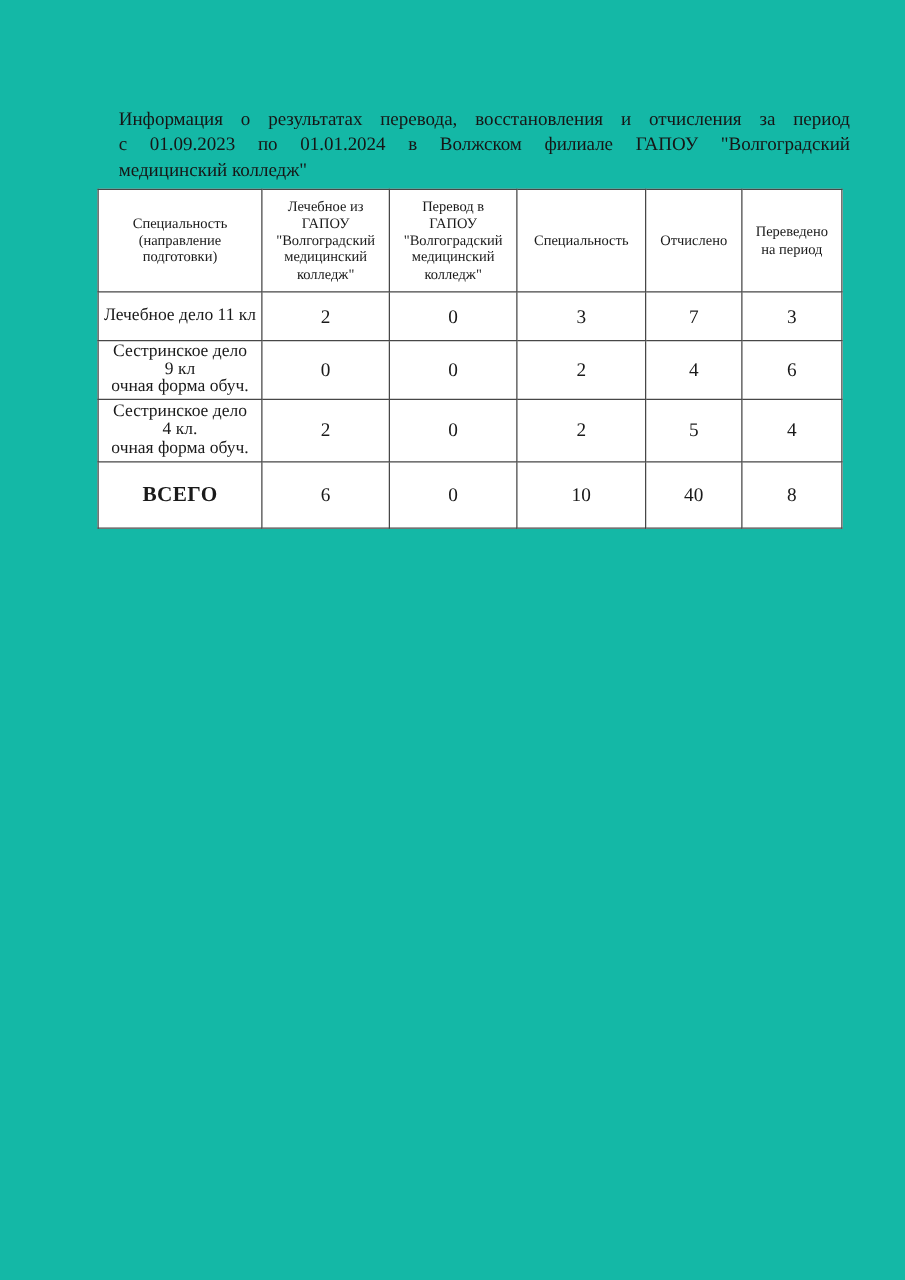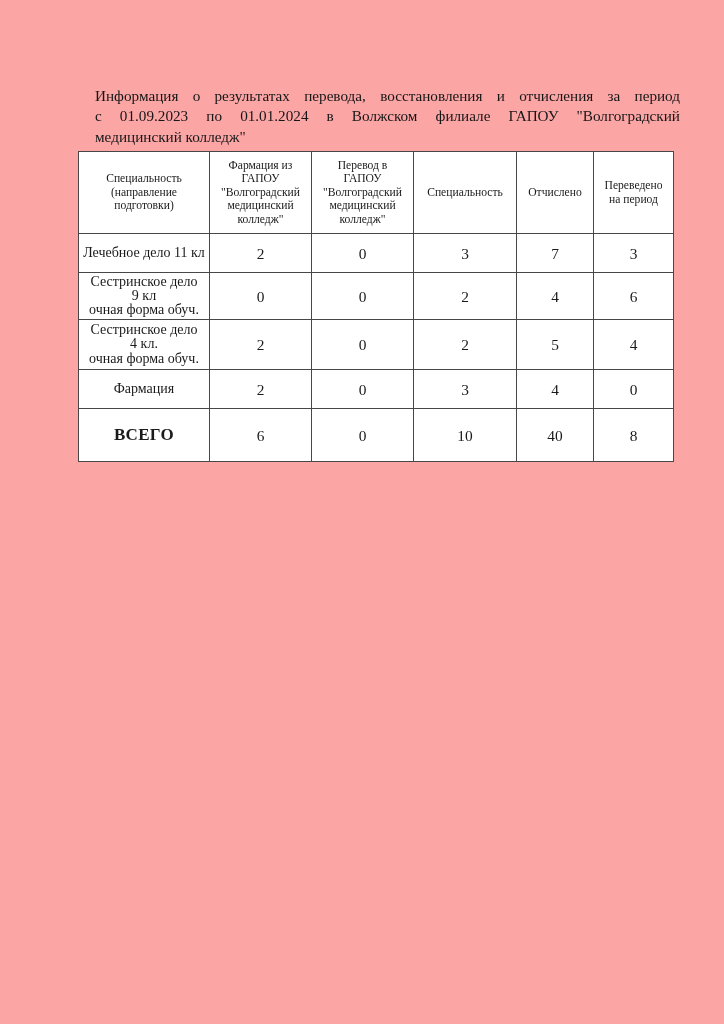--- a/index.html
+++ b/index.html
@@ -11,21 +11,21 @@
     width: 724px;
     height: 1024px;
     font-family: "Liberation Serif", "DejaVu Serif", serif;
     color: #1a1a1a;
     overflow: hidden;
   }
   .page {
     position: relative;
     width: 724px;
     height: 1024px;
-    background: #fca5a5;
+    background: #14b8a6;
   }
   .doc-title {
     position: absolute;
     left: 95px;
     top: 86px;
     width: 585px;
     font-size: 15.2px;
     line-height: 20.4px;
     text-align: justify;
     text-align-last: left;
@@ -115,21 +115,21 @@
         <col class="c5">
     </colgroup>
     <thead>
       <tr>
         <th>
           <span class="hl">Специальность</span>
           <span class="hl">(направление</span>
           <span class="hl">подготовки)</span>
         </th>
         <th>
-          <span class="hl">Фармация из</span>
+          <span class="hl">Лечебное из</span>
           <span class="hl">ГАПОУ</span>
           <span class="hl">"Волгоградский</span>
           <span class="hl">медицинский</span>
           <span class="hl">колледж"</span>
         </th>
         <th>
           <span class="hl">Перевод в</span>
           <span class="hl">ГАПОУ</span>
           <span class="hl">"Волгоградский</span>
           <span class="hl">медицинский</span>
@@ -175,30 +175,20 @@
           <span class="lbl-line">Сестринское дело</span>
           <span class="lbl-line">4 кл.</span>
           <span class="lbl-line">очная форма обуч.</span>
         </td>
         <td class="num">2</td>
         <td class="num">0</td>
         <td class="num">2</td>
         <td class="num">5</td>
         <td class="num">4</td>
       </tr>
-      <tr class="r4">
-        <td class="label">
-          <span class="lbl-line">Фармация</span>
-        </td>
-        <td class="num">2</td>
-        <td class="num">0</td>
-        <td class="num">3</td>
-        <td class="num">4</td>
-        <td class="num">0</td>
-      </tr>
       <tr class="total">
         <td class="label">ВСЕГО</td>
         <td class="num">6</td>
         <td class="num">0</td>
         <td class="num">10</td>
         <td class="num">40</td>
         <td class="num">8</td>
       </tr>
     </tbody>
   </table>

